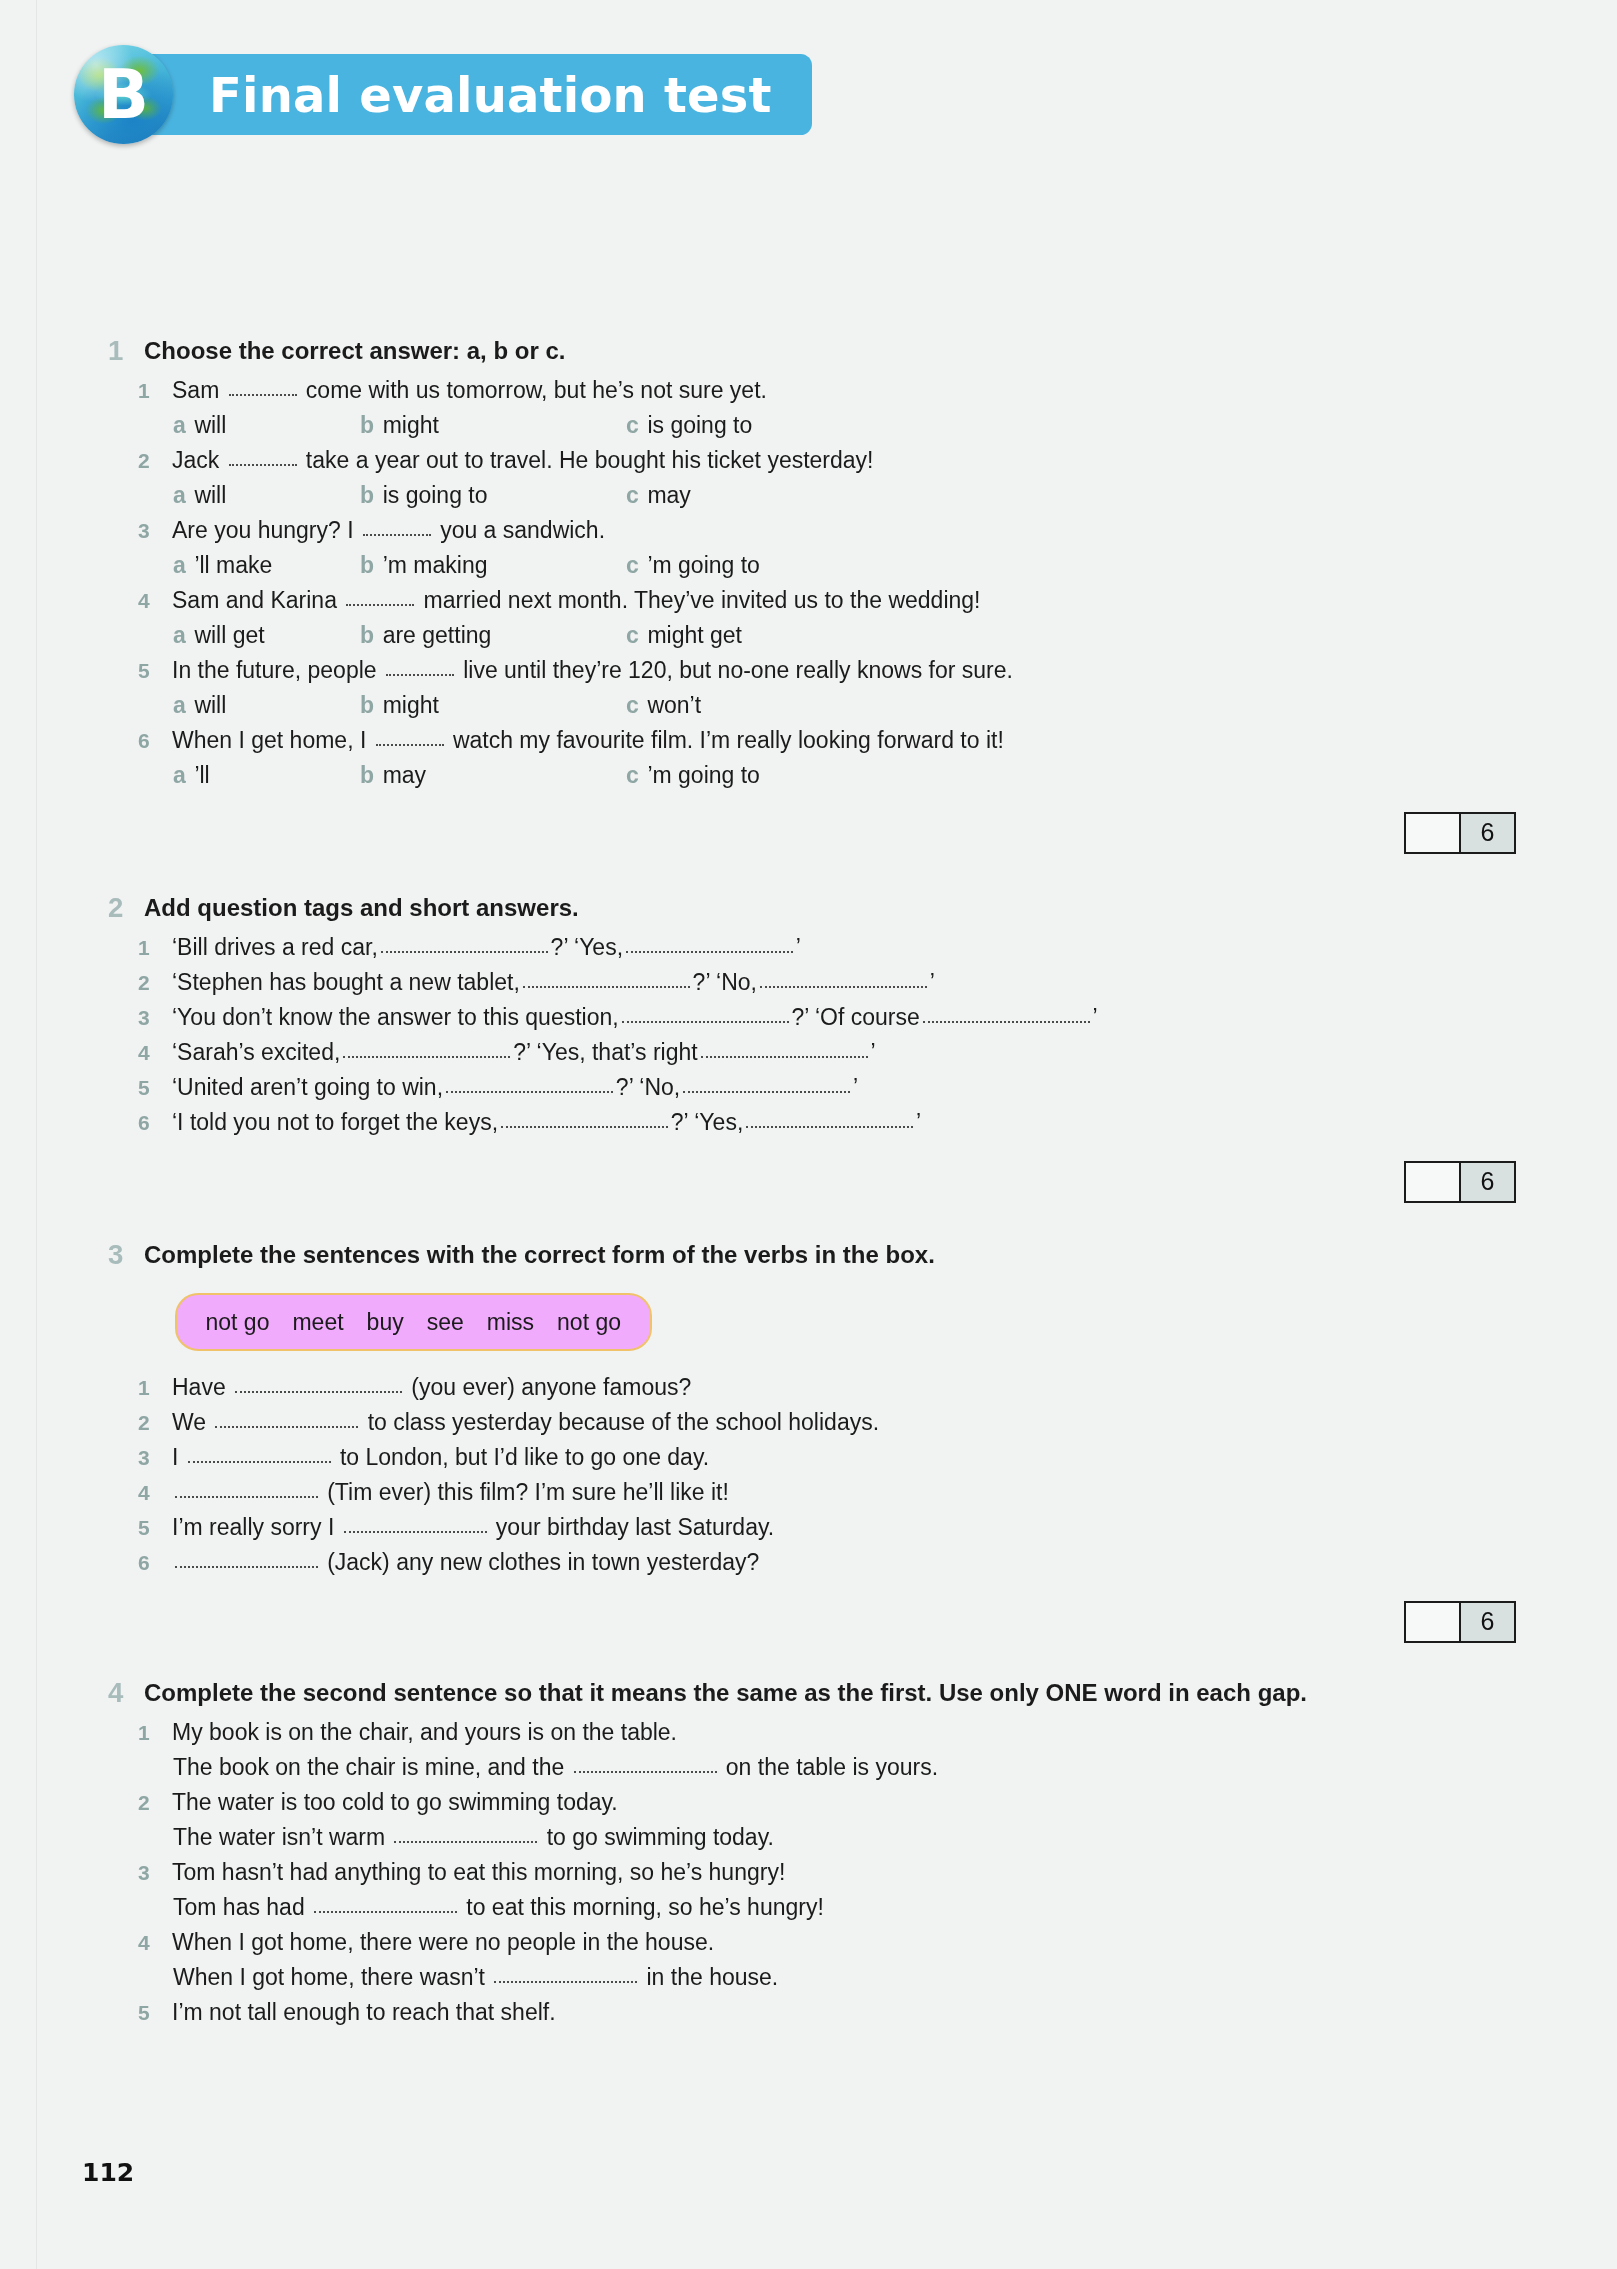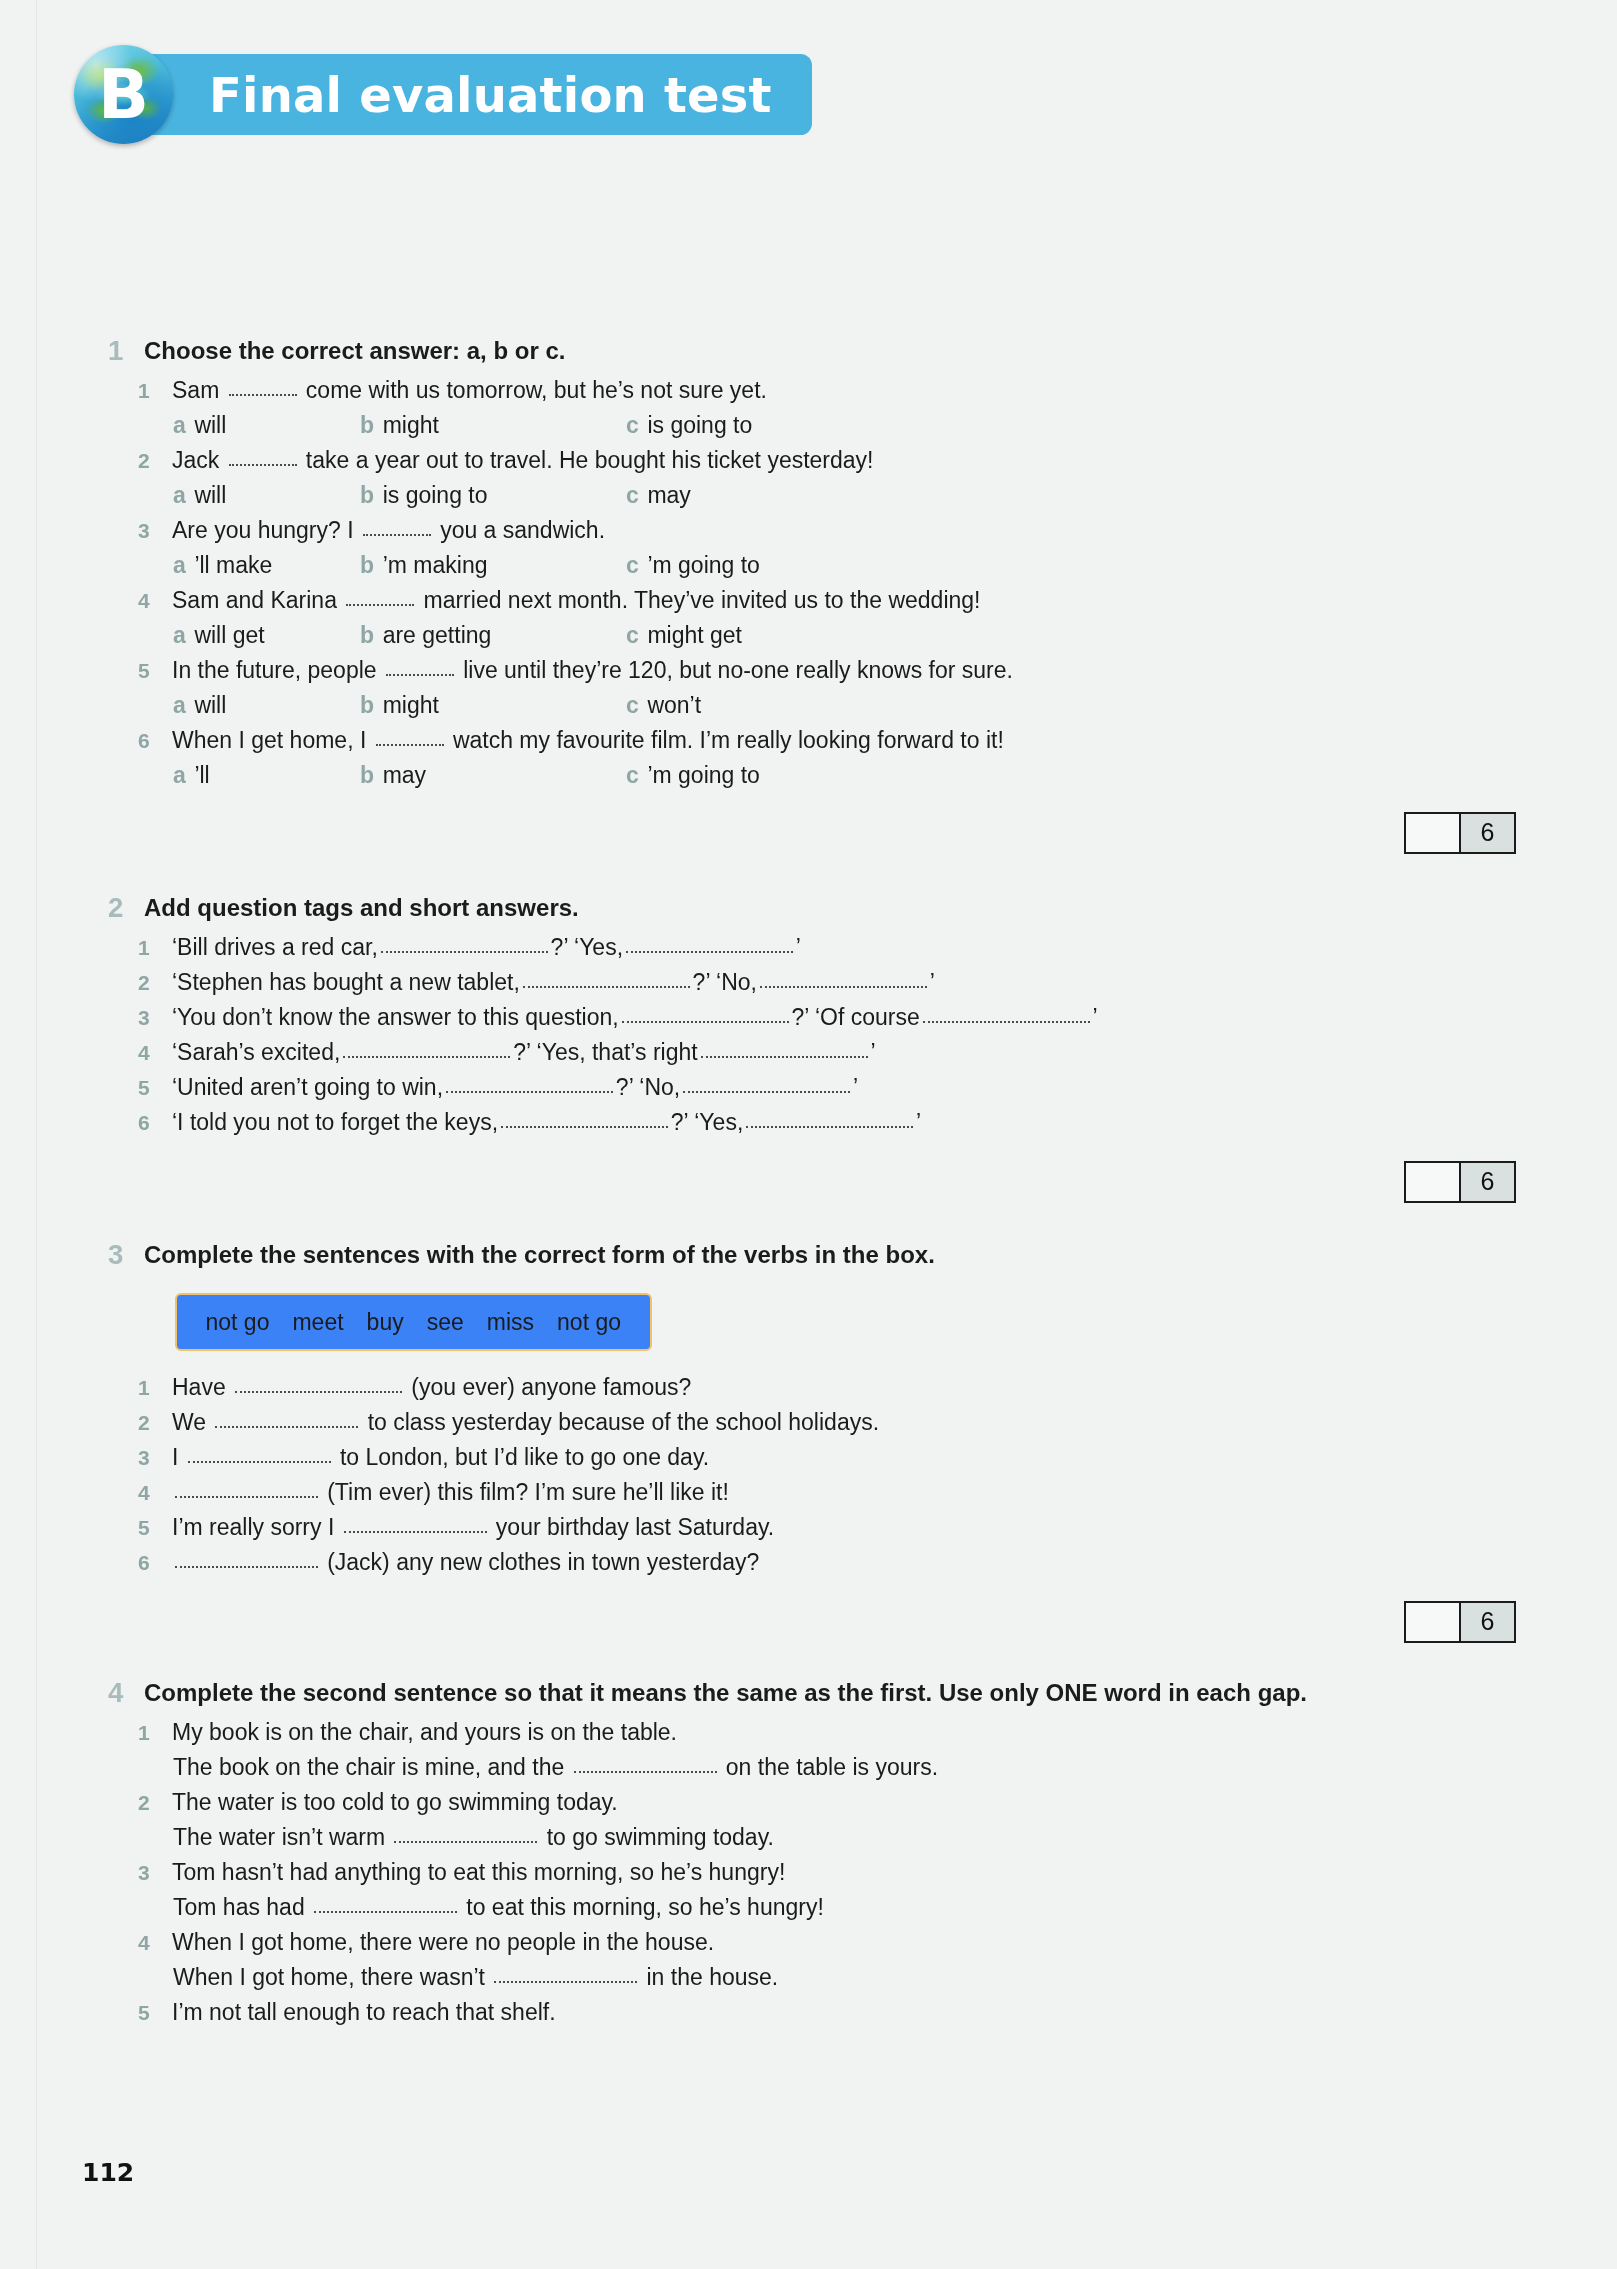--- a/index.html
+++ b/index.html
@@ -215,23 +215,23 @@
     font-size: 25px;
     color: #111;
   }
 
   
   .wordbox {
     margin-left: 67px;
     margin-top: 17px;
     margin-bottom: 19px;
     display: inline-block;
-    background: #3b82f6;
+    background: #f0abfc;
     border: 2.9px solid #f0c269;
-    border-radius: 6px;
+    border-radius: 23px;
     padding: 13.3px 28.5px;
   }
   .wordbox-words {
     font-size: 23px;
     color: #1b1b1b;
     white-space: nowrap;
   }
   .wordbox-words span { margin-right: 23px; }
   .wordbox-words span:last-child { margin-right: 0; }
 

